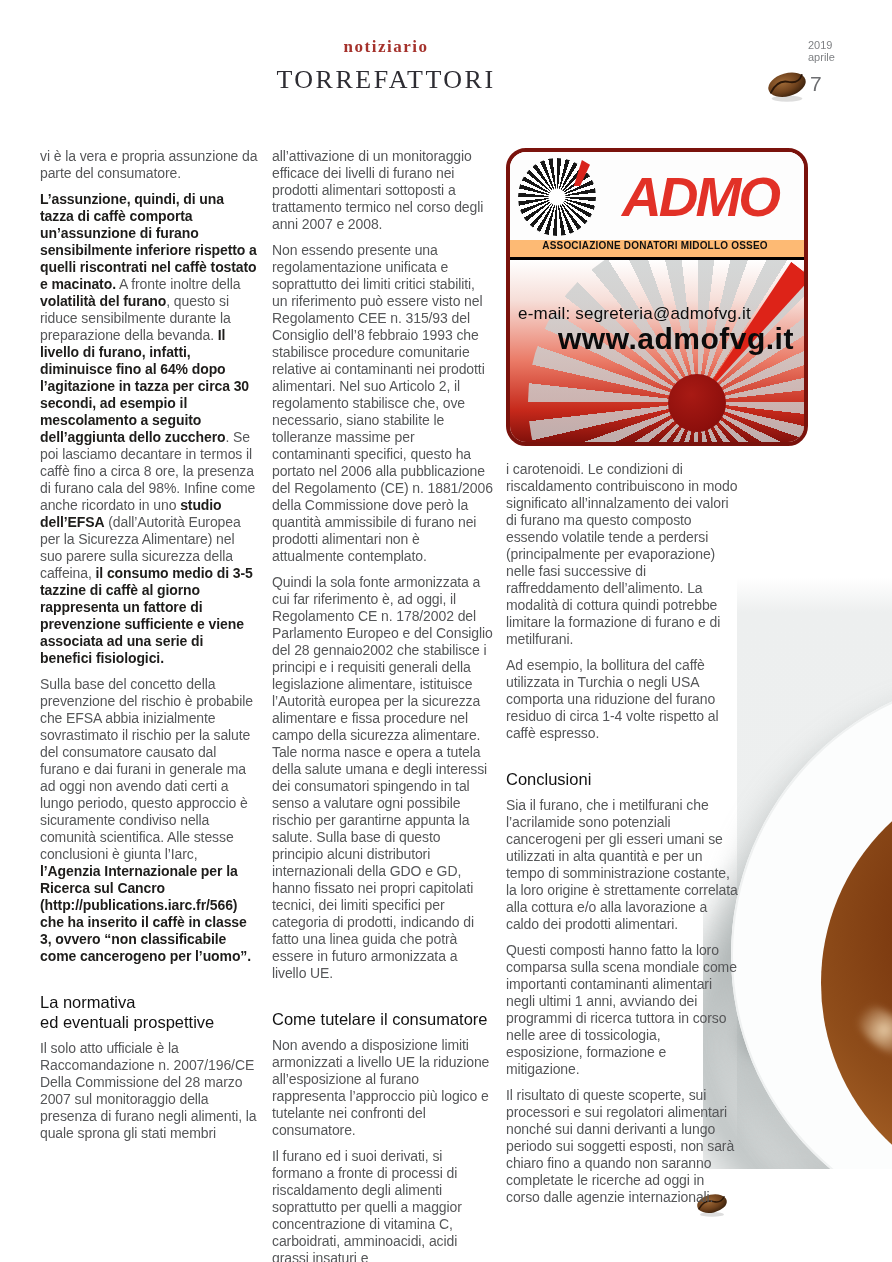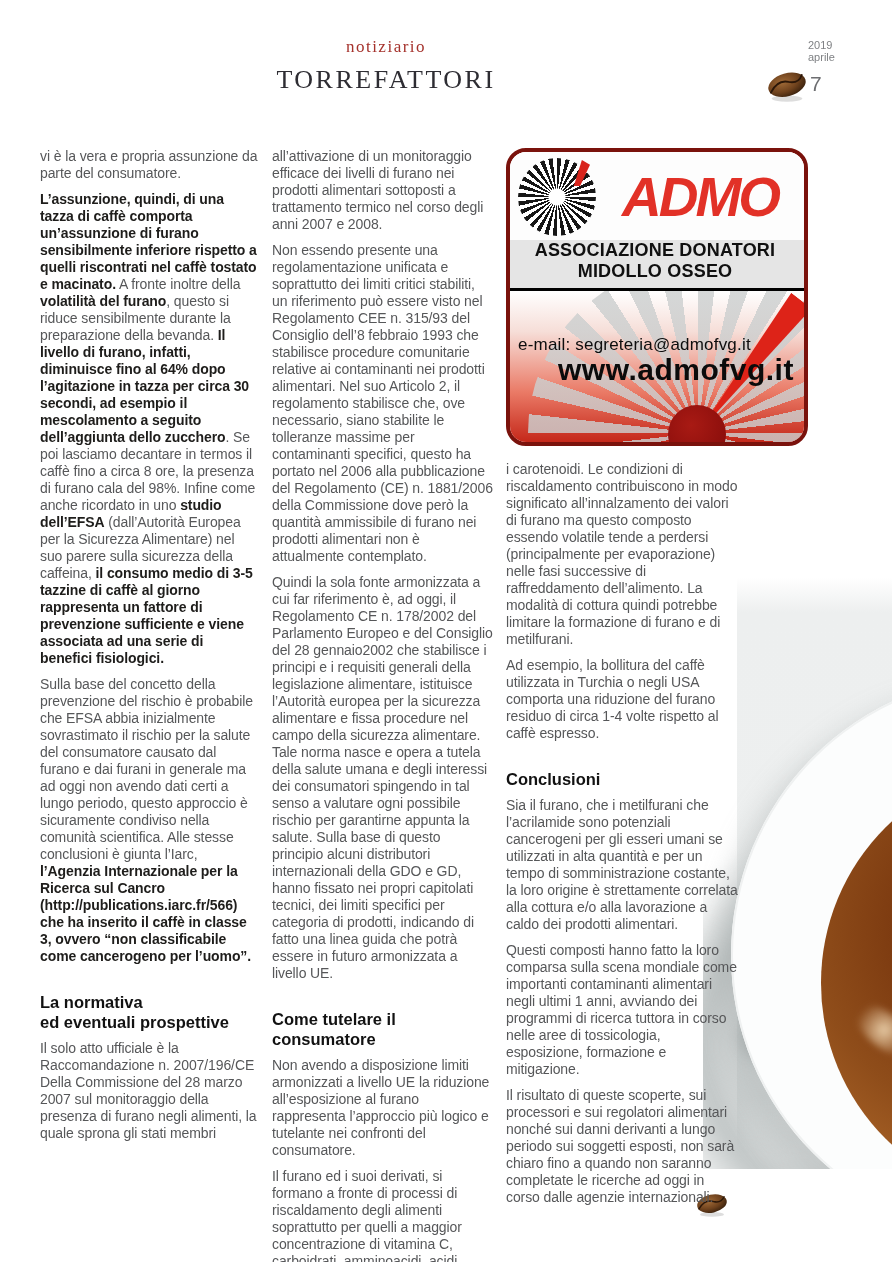--- a/index.html
+++ b/index.html
@@ -1,55 +1,55 @@
 <!DOCTYPE html>
 <html><head>
 <meta charset="utf-8">
 <style>
   html,body { margin:0; padding:0; background:#ffffff; }
   .page { position:relative; width:892px; height:1262px; background:#ffffff; overflow:hidden;
           font-family:"Liberation Sans", sans-serif; }
 
   
   .masthead { position:absolute; left:240px; top:38px; width:292px; text-align:center; }
-  .masthead-top { font-family:"Liberation Serif", serif; font-weight:normal; font-size:17px;
+  .masthead-top { font-family:"Liberation Serif", serif; font-weight:bold; font-size:17px;
                   color:#a5322c; letter-spacing:1.5px; line-height:17px; }
   .masthead-main { font-family:"Liberation Serif", serif; font-size:26px; color:#2e2d33;
                    letter-spacing:2.5px; line-height:26px; margin-top:12px; }
   .issue-block { position:absolute; left:808px; top:40px; font-size:11px; line-height:11.5px;
                  color:#7f8184; }
   .page-number { position:absolute; left:810px; top:72px; font-size:21px; color:#6d6e71; }
   .bean { position:absolute; }
   .bean-header { left:764px; top:62px; width:46px; height:44px; }
   .bean-footer { left:694px; top:1186px; width:36px; height:34px; }
 
   
   .col { position:absolute; top:148px; z-index:2; }
   .col-1 { left:40px;  width:218px; }
   .col-2 { left:272px; width:221px; }
   .col-3 { left:506px; width:232px; }
   .col p { margin:0 0 9px 0; font-size:14px; line-height:17px; color:#565759; letter-spacing:-0.1px; }
   .col p .bold { font-weight:bold; color:#1e1d1b; }
   .col h2 { margin:27px 0 8px 0; font-size:16.5px; line-height:20px; color:#121212;
-            font-weight:bold; white-space:pre-line; }
+            font-weight:normal; white-space:pre-line; }
   .col > *:first-child { margin-top:0; }
 
   
   .admo-ad { position:relative; width:294px; height:290px; border:4px solid #7a120c;
              border-radius:20px; overflow:hidden; background:#ffffff; margin:0 0 15px 0; }
   .admo-top { position:relative; height:88px; background:#fdfdfd; }
   .admo-pinwheel { position:absolute; left:8px; top:6px; width:78px; height:78px; border-radius:50%;
       background: radial-gradient(circle at 50% 50%, #ffffff 0 8px, rgba(255,255,255,0) 9px),
                   repeating-conic-gradient(#161616 0deg 6.5deg, #ffffff 6.5deg 12.85deg); }
   .pin-red { position:absolute; left:54px; top:2px; width:18px; height:26px;
              background:#d8241c; clip-path:polygon(10% 100%, 55% 0, 100% 18%, 45% 100%); }
   .admo-logotype { position:absolute; left:90px; top:10px; width:200px; text-align:center;
       font-size:55px; line-height:70px; font-weight:900; font-style:italic; color:#e23127;
       letter-spacing:-3px; }
-  .admo-tagline { position:relative; background:#e5e5e5; text-align:center; font-size:18px;
+  .admo-tagline { position:relative; background:#fdba74; text-align:center; font-size:10px;
       font-weight:bold; color:#101010; letter-spacing:0.2px; padding:0 4px 6px 0;
       border-bottom:3px solid #000000; }
   .admo-body { position:relative; height:184px; overflow:hidden;
       background: linear-gradient(180deg,#ffffff 0%,#f6ded8 22%,#ea7a66 55%,#c5281a 82%,#7d0f0a 100%); }
   .admo-wheel { position:absolute; left:18px; top:-28px; width:340px; height:340px; border-radius:50%;
       background: repeating-conic-gradient(rgba(204,207,207,0.82) 0deg 6.5deg, rgba(255,255,255,0) 6.5deg 12.85deg); }
   .admo-ray-red { position:absolute; left:168px; top:-26px; width:40px; height:168px;
       background:#dd2318; clip-path:polygon(50% 100%, 18% 0, 82% 0);
       transform:rotate(38deg); transform-origin:50% 100%; }
   .admo-hub { position:absolute; left:158px; top:114px; width:58px; height:58px; border-radius:50%;

